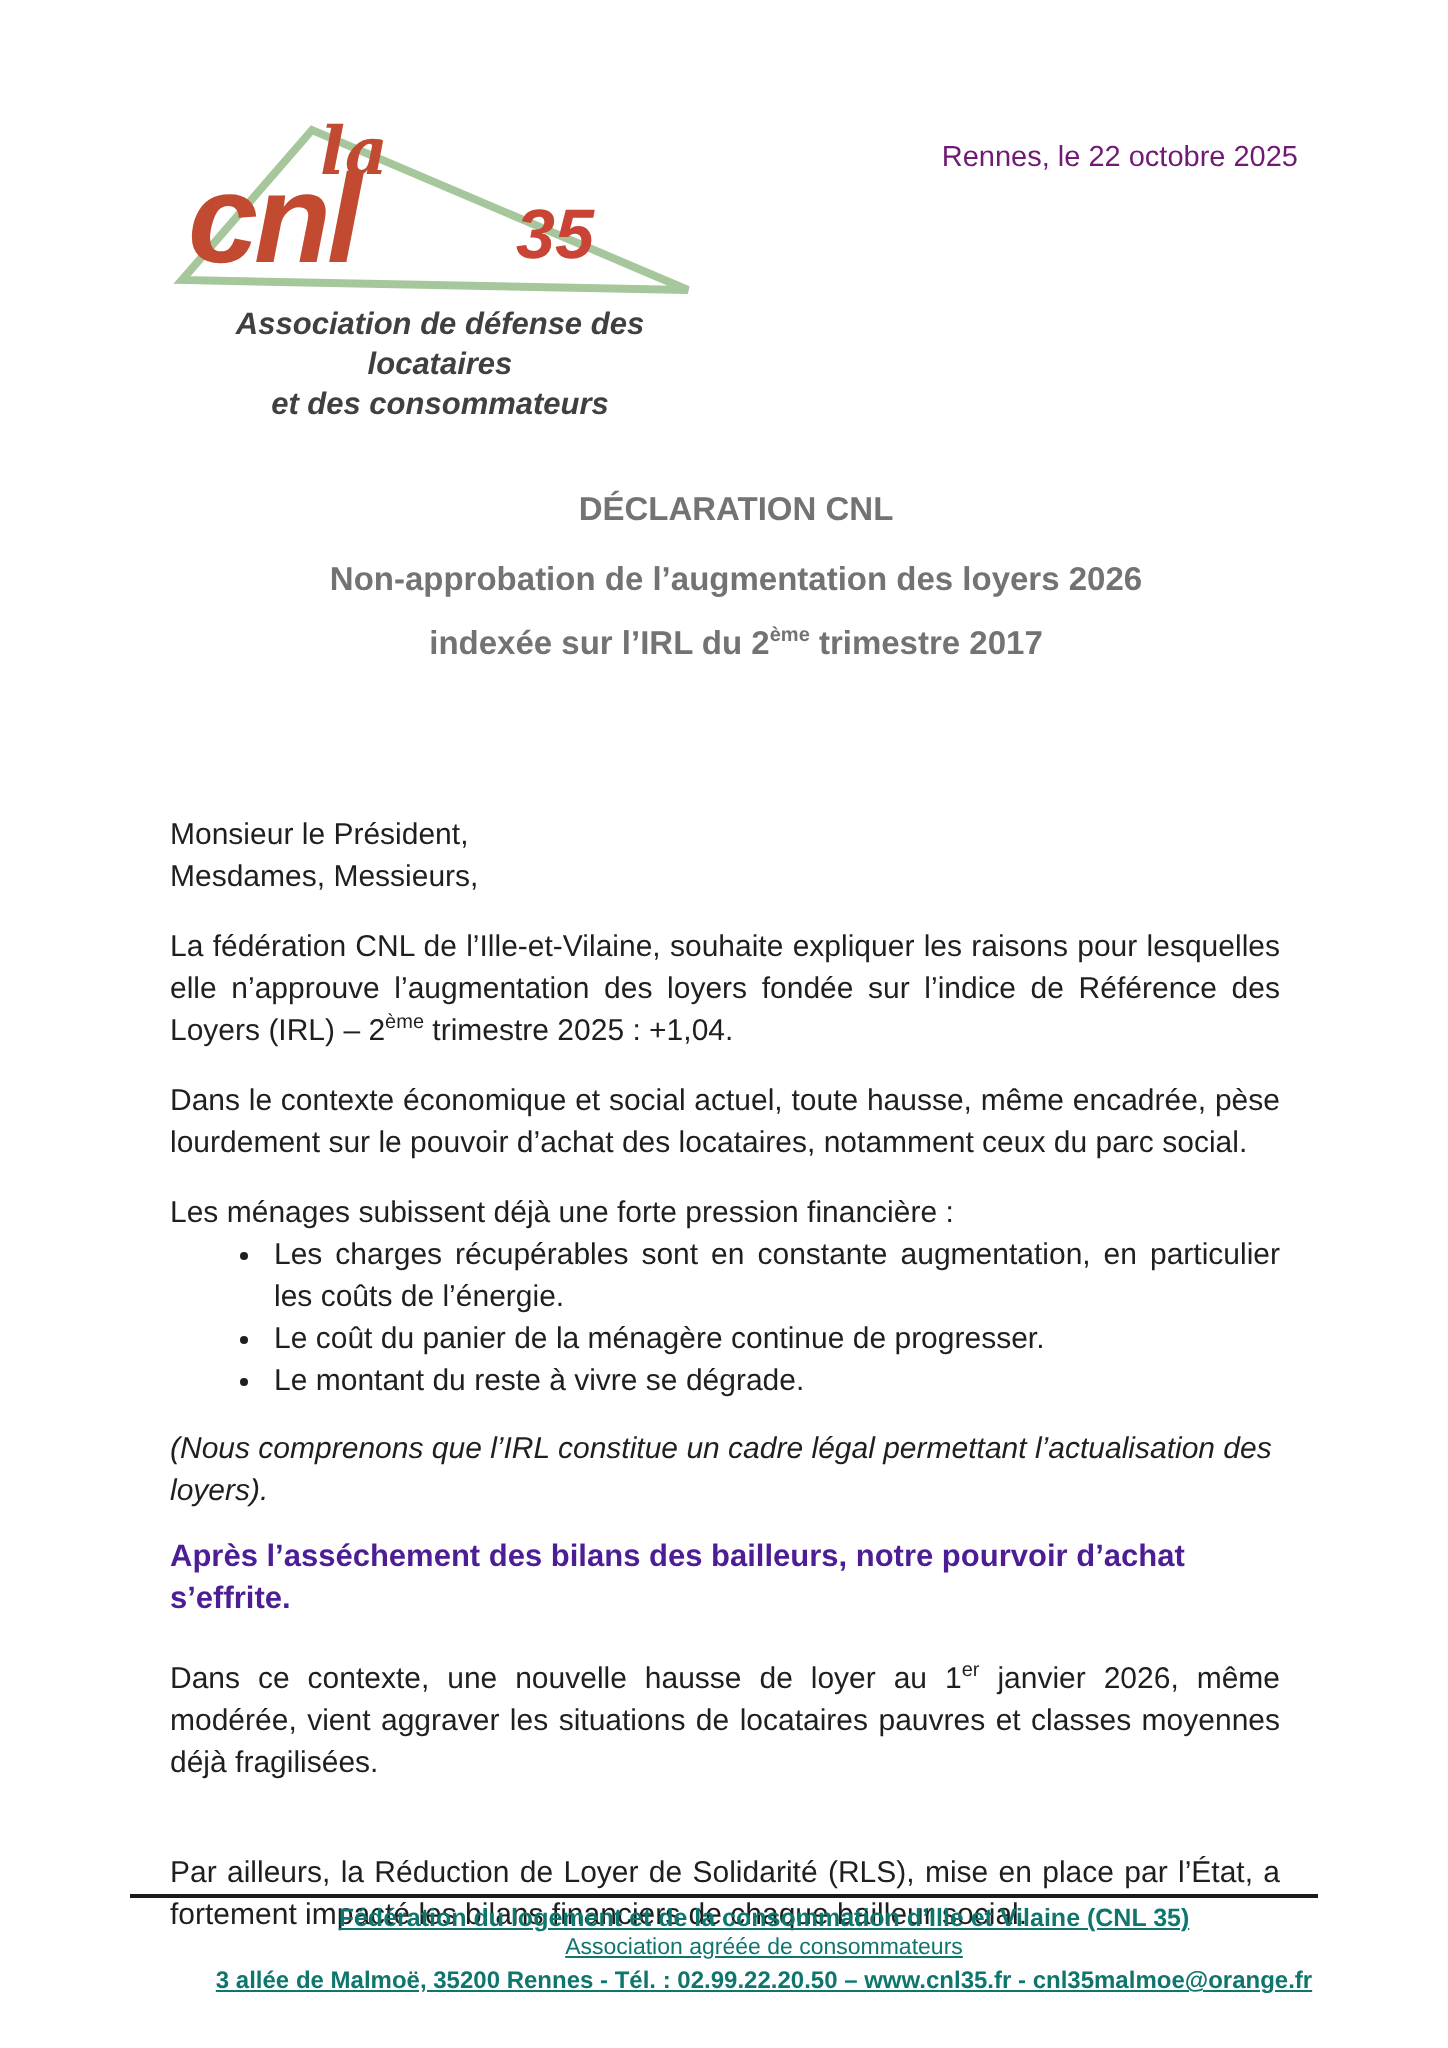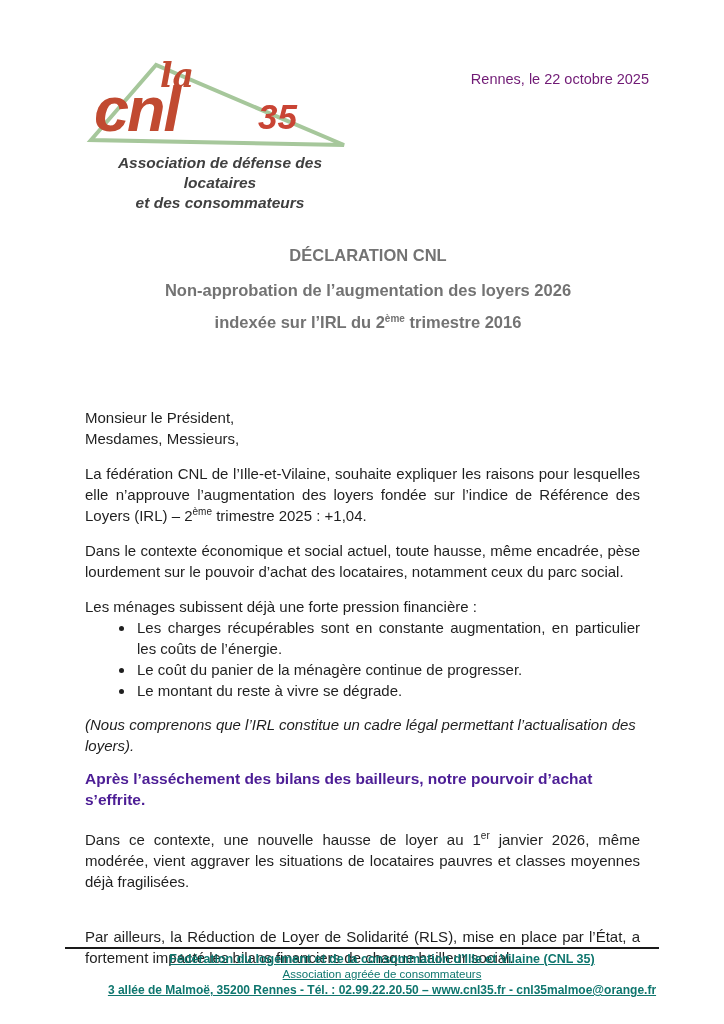--- a/index.html
+++ b/index.html
@@ -147,21 +147,21 @@
       <div>Association de défense des locataires</div>
       <div>et des consommateurs</div>
     </div>
   </div>
 
   <div class="date-line">Rennes, le 22 octobre 2025</div>
 
   <div class="title-block">
     <div class="title-line1">DÉCLARATION CNL</div>
     <div class="title-line2">Non-approbation de l’augmentation des loyers 2026</div>
-    <div class="title-line3"><span>indexée sur l’IRL du 2</span><sup class="sp">ème</sup><span> trimestre 2016</span></div>
+    <div class="title-line3"><span>indexée sur l’IRL du 2</span><sup class="sp">ème</sup><span> trimestre 2017</span></div>
   </div>
 
   <div class="body-block">
     <p class="salutation">Monsieur le Président,</p>
     <p class="salutation">Mesdames, Messieurs,</p>
 
     <p class="para justify"><span>La fédération CNL de l’Ille-et-Vilaine, souhaite expliquer les raisons pour lesquelles elle n’approuve l’augmentation des loyers fondée sur l’indice de Référence des Loyers (IRL) – 2</span><sup class="sp">ème</sup><span> trimestre 2025 : +1,04.</span></p>
 
     <p class="para justify">Dans le contexte économique et social actuel, toute hausse, même encadrée, pèse lourdement sur le pouvoir d’achat des locataires, notamment ceux du parc social.</p>
 

